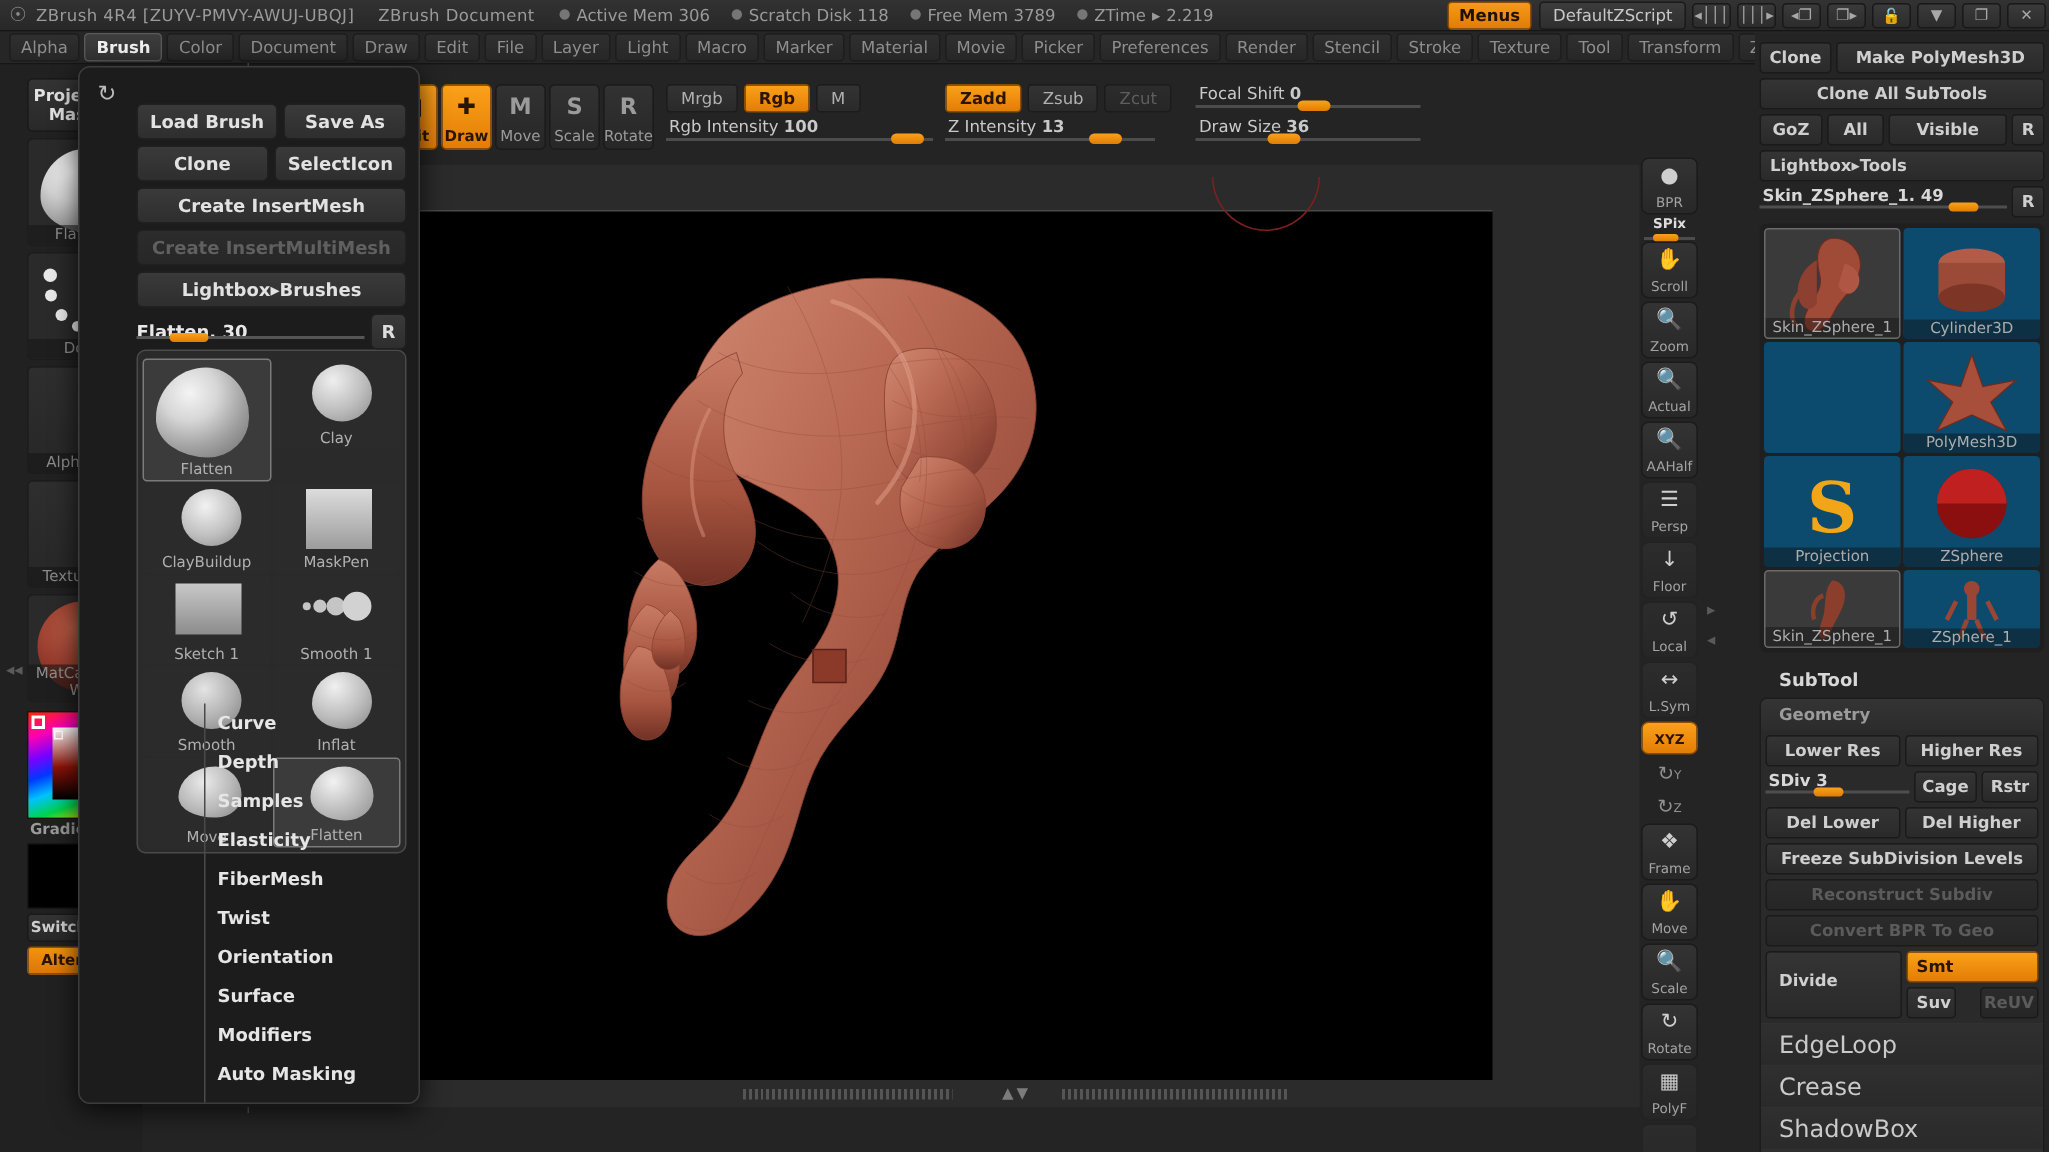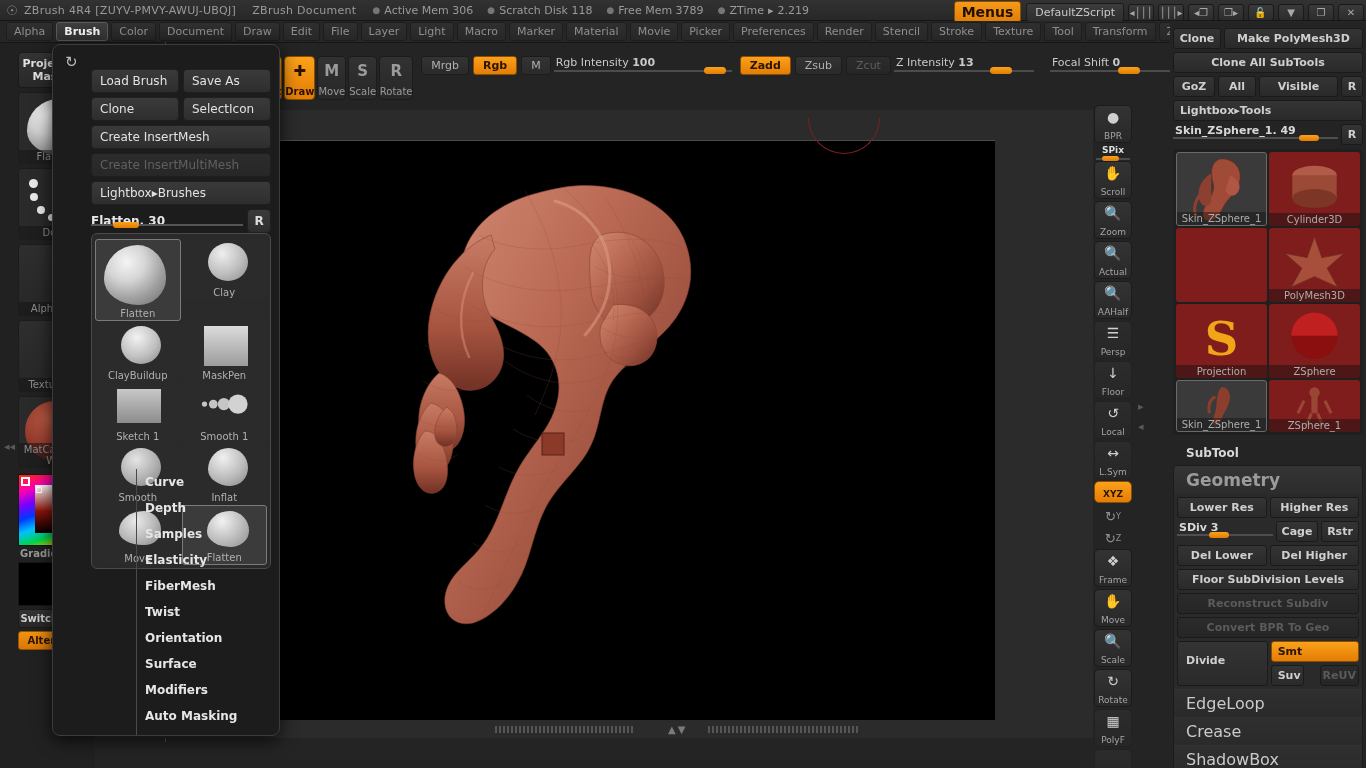--- a/index.html
+++ b/index.html
@@ -20,21 +20,21 @@
     border-bottom: 1px solid #151515;
     display: flex; align-items: center;
     font-size: 11px; color: #9a9a9a; white-space: nowrap;
   }
   .zlogo { width: 24px; text-align: center; font-size: 13px; color: #8a8a8a; }
   .tb-txt { margin-right: 16px; letter-spacing: .3px; }
   .tb-dot { color: #767676; margin-right: 4px; font-size: 9px; }
   .tb-grp { display:flex; align-items:center; margin-right:14px; }
   .menus-btn {
     background: linear-gradient(#f59a18, #e07c06);
-    color: #221000; font-weight: bold; font-size: 14px;
+    color: #221000; font-weight: bold; font-size: 11px;
     padding: 2px 7px; border-radius: 3px; border: 1px solid #8c4e02;
     margin-right: 5px;
   }
   .zscript-btn {
     background: linear-gradient(#3c3c3c,#2e2e2e); border: 1px solid #1a1a1a;
     border-radius: 3px; padding: 2px 8px; font-size: 11px; color: #c8c8c8;
   }
   .tb-icon-btn {
     background: linear-gradient(#3a3a3a,#2c2c2c); border: 1px solid #191919;
     border-radius: 3px; height: 17px; min-width: 26px; margin-left: 4px;
@@ -115,21 +115,21 @@
     display: flex; align-items: flex-start; gap: 2px; padding-top: 4px;
   }
   .tool-btn {
     width: 34px; height: 44px; border-radius: 4px; border: 1px solid #1b1b1b;
     background: linear-gradient(#323232,#272727);
     display:flex; flex-direction:column; align-items:center; justify-content:flex-end;
     font-size:10px; color:#9b9b9b; padding-bottom:2px; position:relative;
   }
   .tool-btn.on { background: linear-gradient(#fba11a,#e37d05); border-color:#8b4d02; color:#2b1400; font-weight:bold; }
   .tool-ico { position:absolute; top:4px; left:0; right:0; text-align:center; font-size:15px; line-height:20px; font-weight:bold; }
-  .tb-col { display:flex; flex-direction:row; gap:3px; margin-left:6px; }
+  .tb-col { display:flex; flex-direction:column; gap:3px; margin-left:6px; }
   .tb-row { display:flex; gap:4px; align-items:center; }
   .pill {
     font-size:11px; padding:2px 9px; border-radius:3px; color:#b0b0b0;
     background: linear-gradient(#333,#2a2a2a); border:1px solid #1c1c1c; white-space:nowrap;
   }
   .pill.on { background: linear-gradient(#fba11a,#e37d05); color:#2b1400; font-weight:bold; border-color:#8b4d02; }
   .pill.dim { color:#5e5e5e; background:linear-gradient(#2c2c2c,#262626); }
   .slider {
     position:relative; height:19px; min-width:172px;
     font-size:11px; color:#c9c9c9; white-space:nowrap; padding-left:2px;
@@ -175,46 +175,46 @@
   .rp-row { display:flex; gap:3px; margin:0 3px 3px 3px; }
   .rp-btn {
     flex:1; font-size:11px; color:#cfcfcf; text-align:center; padding:3px 2px; border-radius:3px;
     background: linear-gradient(#343434,#2a2a2a); border:1px solid #1a1a1a; white-space:nowrap; font-weight:bold;
   }
   .rp-btn.narrow { flex:0 0 22px; }
   .rp-slider { flex:1; position:relative; font-size:11px; color:#d8d8d8; font-weight:bold; padding-left:2px; height:18px; }
   .rp-slider .track { position:absolute; left:0; right:0; bottom:3px; height:2px; background:#4e4e4e; }
   .rp-slider .knob { position:absolute; bottom:1px; width:20px; height:6px; border-radius:3px; background:linear-gradient(#fba11a,#df7d05); }
   .tool-grid { margin:4px 3px; display:grid; grid-template-columns:1fr 1fr; gap:2px; background:#1f1f1f; border-radius:5px; padding:3px; }
-  .tg-cell { position:relative; height:74px; border-radius:3px; background:#7f1d1d; overflow:hidden; }
+  .tg-cell { position:relative; height:74px; border-radius:3px; background:#0c4a6e; overflow:hidden; }
   .tg-cell.sel { background:#3a3a3a; border:1px solid #6a6a6a; }
   .tg-cap { position:absolute; left:0; right:0; bottom:0; text-align:center; font-size:10px; color:#adadad;
     background:rgba(18,18,18,.45); padding:1px 0; white-space:nowrap; overflow:hidden; }
   .sec-title { font-size:12px; color:#d8d8d8; font-weight:bold; padding:7px 0 5px 16px; }
   .subpanel { margin:0 3px; background:#2a2a2a; border:1px solid #1c1c1c; border-radius:5px; padding-bottom:2px; }
-  .sp-head { font-size:17px; color:#9b9b9b; font-weight:bold; padding:4px 0 4px 12px;
+  .sp-head { font-size:11px; color:#9b9b9b; font-weight:bold; padding:4px 0 4px 12px;
     background: linear-gradient(#343434,#2c2c2c); border-radius:4px 4px 0 0; }
   .listrow { font-size:16px; color:#cacaca; font-weight:normal; padding:4px 0 4px 12px;
     border-top:1px solid #313131; background: linear-gradient(#2f2f2f,#2a2a2a); }
   .rp-btn.dim { color:#5b5b5b; background:linear-gradient(#2b2b2b,#262626); }
   .rp-btn.on { background:linear-gradient(#fba11a,#e37d05); color:#2b1400; border-color:#8b4d02; }
   .rp-btn.tall { padding:12px 2px; }
   .bigrow { display:flex; gap:3px; margin:3px; }
 
   
   .popup {
     position:absolute; left:52px; top:44px; width:228px; height:692px;
     background:#1c1c1c; border:1px solid #3c3c3c; border-radius:8px;
     box-shadow: 0 4px 18px rgba(0,0,0,.75); overflow:hidden; z-index:50;
   }
   .pu-inner { padding:8px 8px 0 8px; }
   .pu-box { background:#2a2a2a; border:1px solid #4a4a4a; border-radius:6px; padding:3px; margin-bottom:3px; }
   .pu-row { display:flex; gap:4px; margin-bottom:4px; }
   .pu-btn {
-    flex:1; font-size:12px; font-weight:normal; color:#e2e2e2; text-align:left; padding:4px 8px;
+    flex:1; font-size:12px; font-weight:bold; color:#e2e2e2; text-align:center; padding:4px 8px;
     border-radius:4px; background: linear-gradient(#3a3a3a,#2e2e2e); border:1px solid #202020; white-space:nowrap;
   }
   .pu-btn.dim { color:#606060; background:linear-gradient(#2c2c2c,#272727); }
   .pu-title { font-size:12px; font-weight:bold; color:#e8e8e8; }
   .pu-slider { position:relative; height:20px; margin-bottom:2px; flex:1; }
   .pu-slider .track { position:absolute; left:0; right:0; bottom:4px; height:2px; background:#555; }
   .pu-slider .knob { position:absolute; left:22px; bottom:2px; width:26px; height:6px; border-radius:3px; background:linear-gradient(#fba11a,#df7d05); }
   .pu-R { width:24px; height:24px; border-radius:4px; background:linear-gradient(#3a3a3a,#2e2e2e);
     border:1px solid #202020; color:#ddd; font-size:12px; font-weight:bold; display:flex; align-items:center; justify-content:center; }
   .brush-grid { display:grid; grid-template-columns:1fr 1fr; gap:1px; margin-top:2px; }
@@ -687,21 +687,21 @@
           <span class="knob" style="left:32px"></span>
         </span>
         <span class="rp-btn" style="flex:0 0 42px">Cage</span>
         <span class="rp-btn" style="flex:0 0 38px">Rstr</span>
       </div>
       <div class="rp-row">
         <span class="rp-btn">Del Lower</span>
         <span class="rp-btn">Del Higher</span>
       </div>
       <div class="rp-row">
-        <span class="rp-btn">Floor SubDivision Levels</span>
+        <span class="rp-btn">Freeze SubDivision Levels</span>
       </div>
       <div class="rp-row">
         <span class="rp-btn dim">Reconstruct  Subdiv</span>
       </div>
       <div class="rp-row">
         <span class="rp-btn dim">Convert BPR  To Geo</span>
       </div>
       <div class="bigrow">
         <span class="rp-btn tall" style="flex:1;text-align:left;padding-left:8px">Divide</span>
         <span style="flex:1;display:flex;flex-direction:column;gap:3px">

